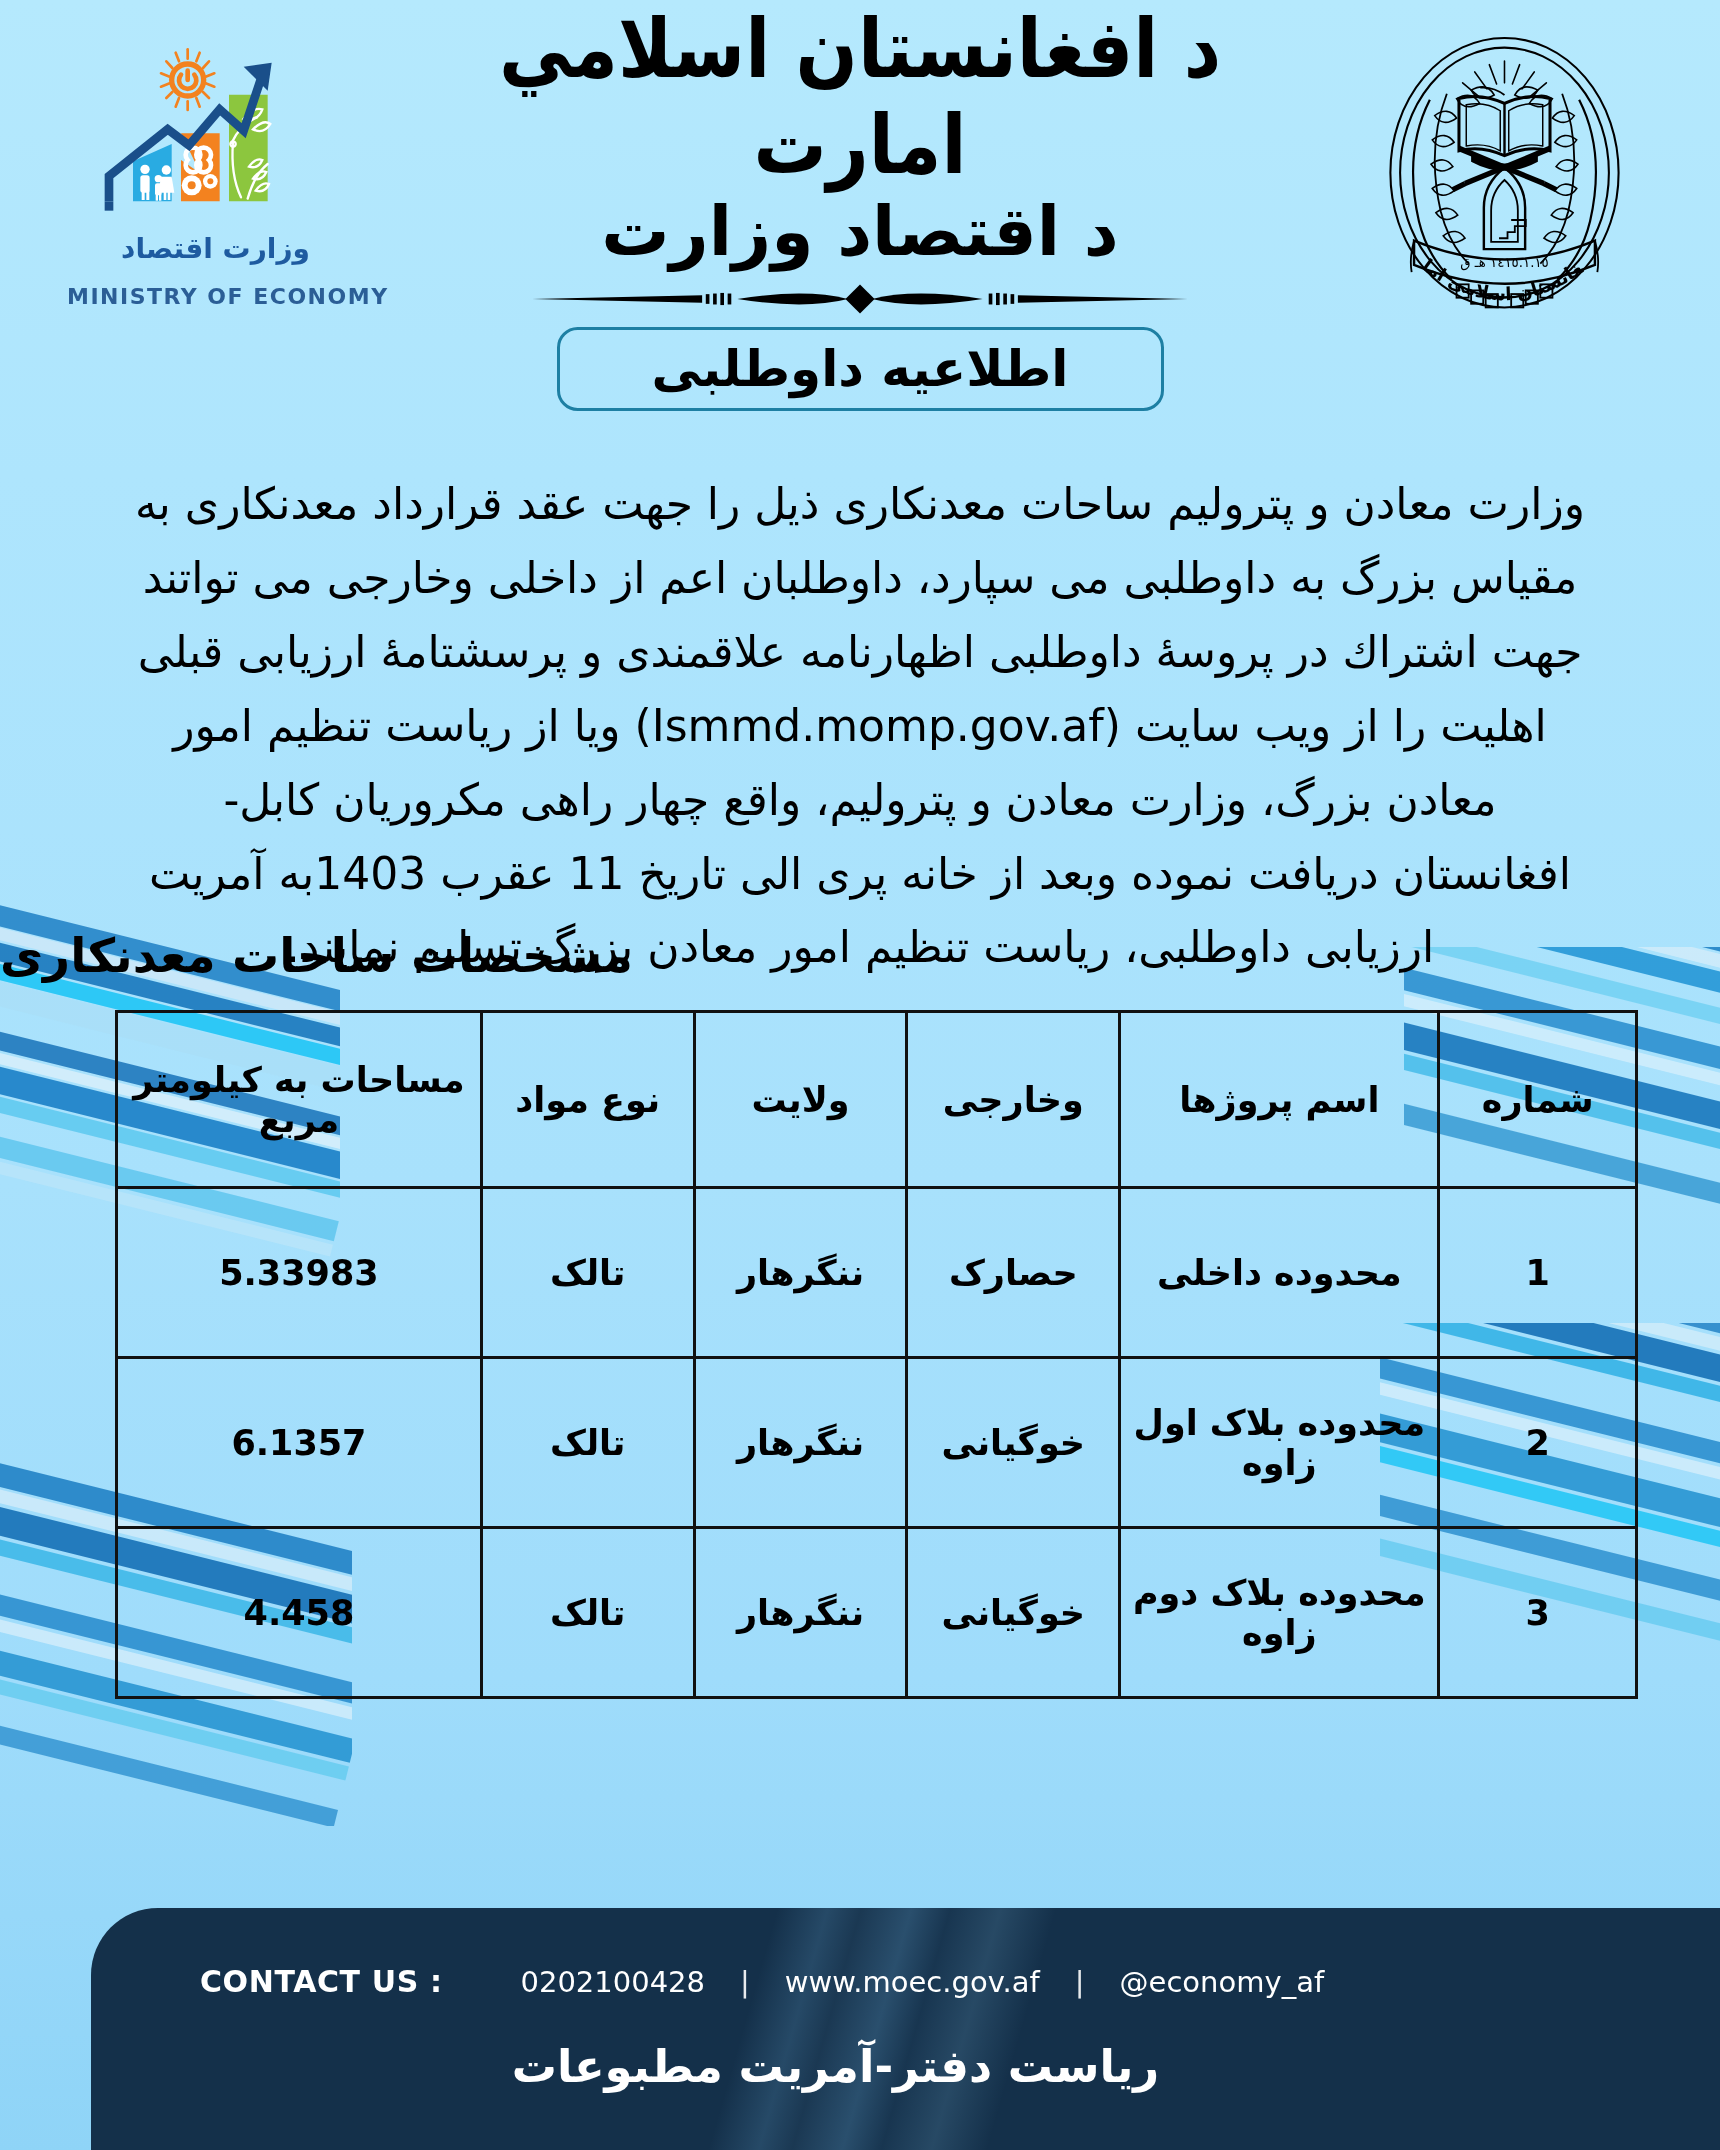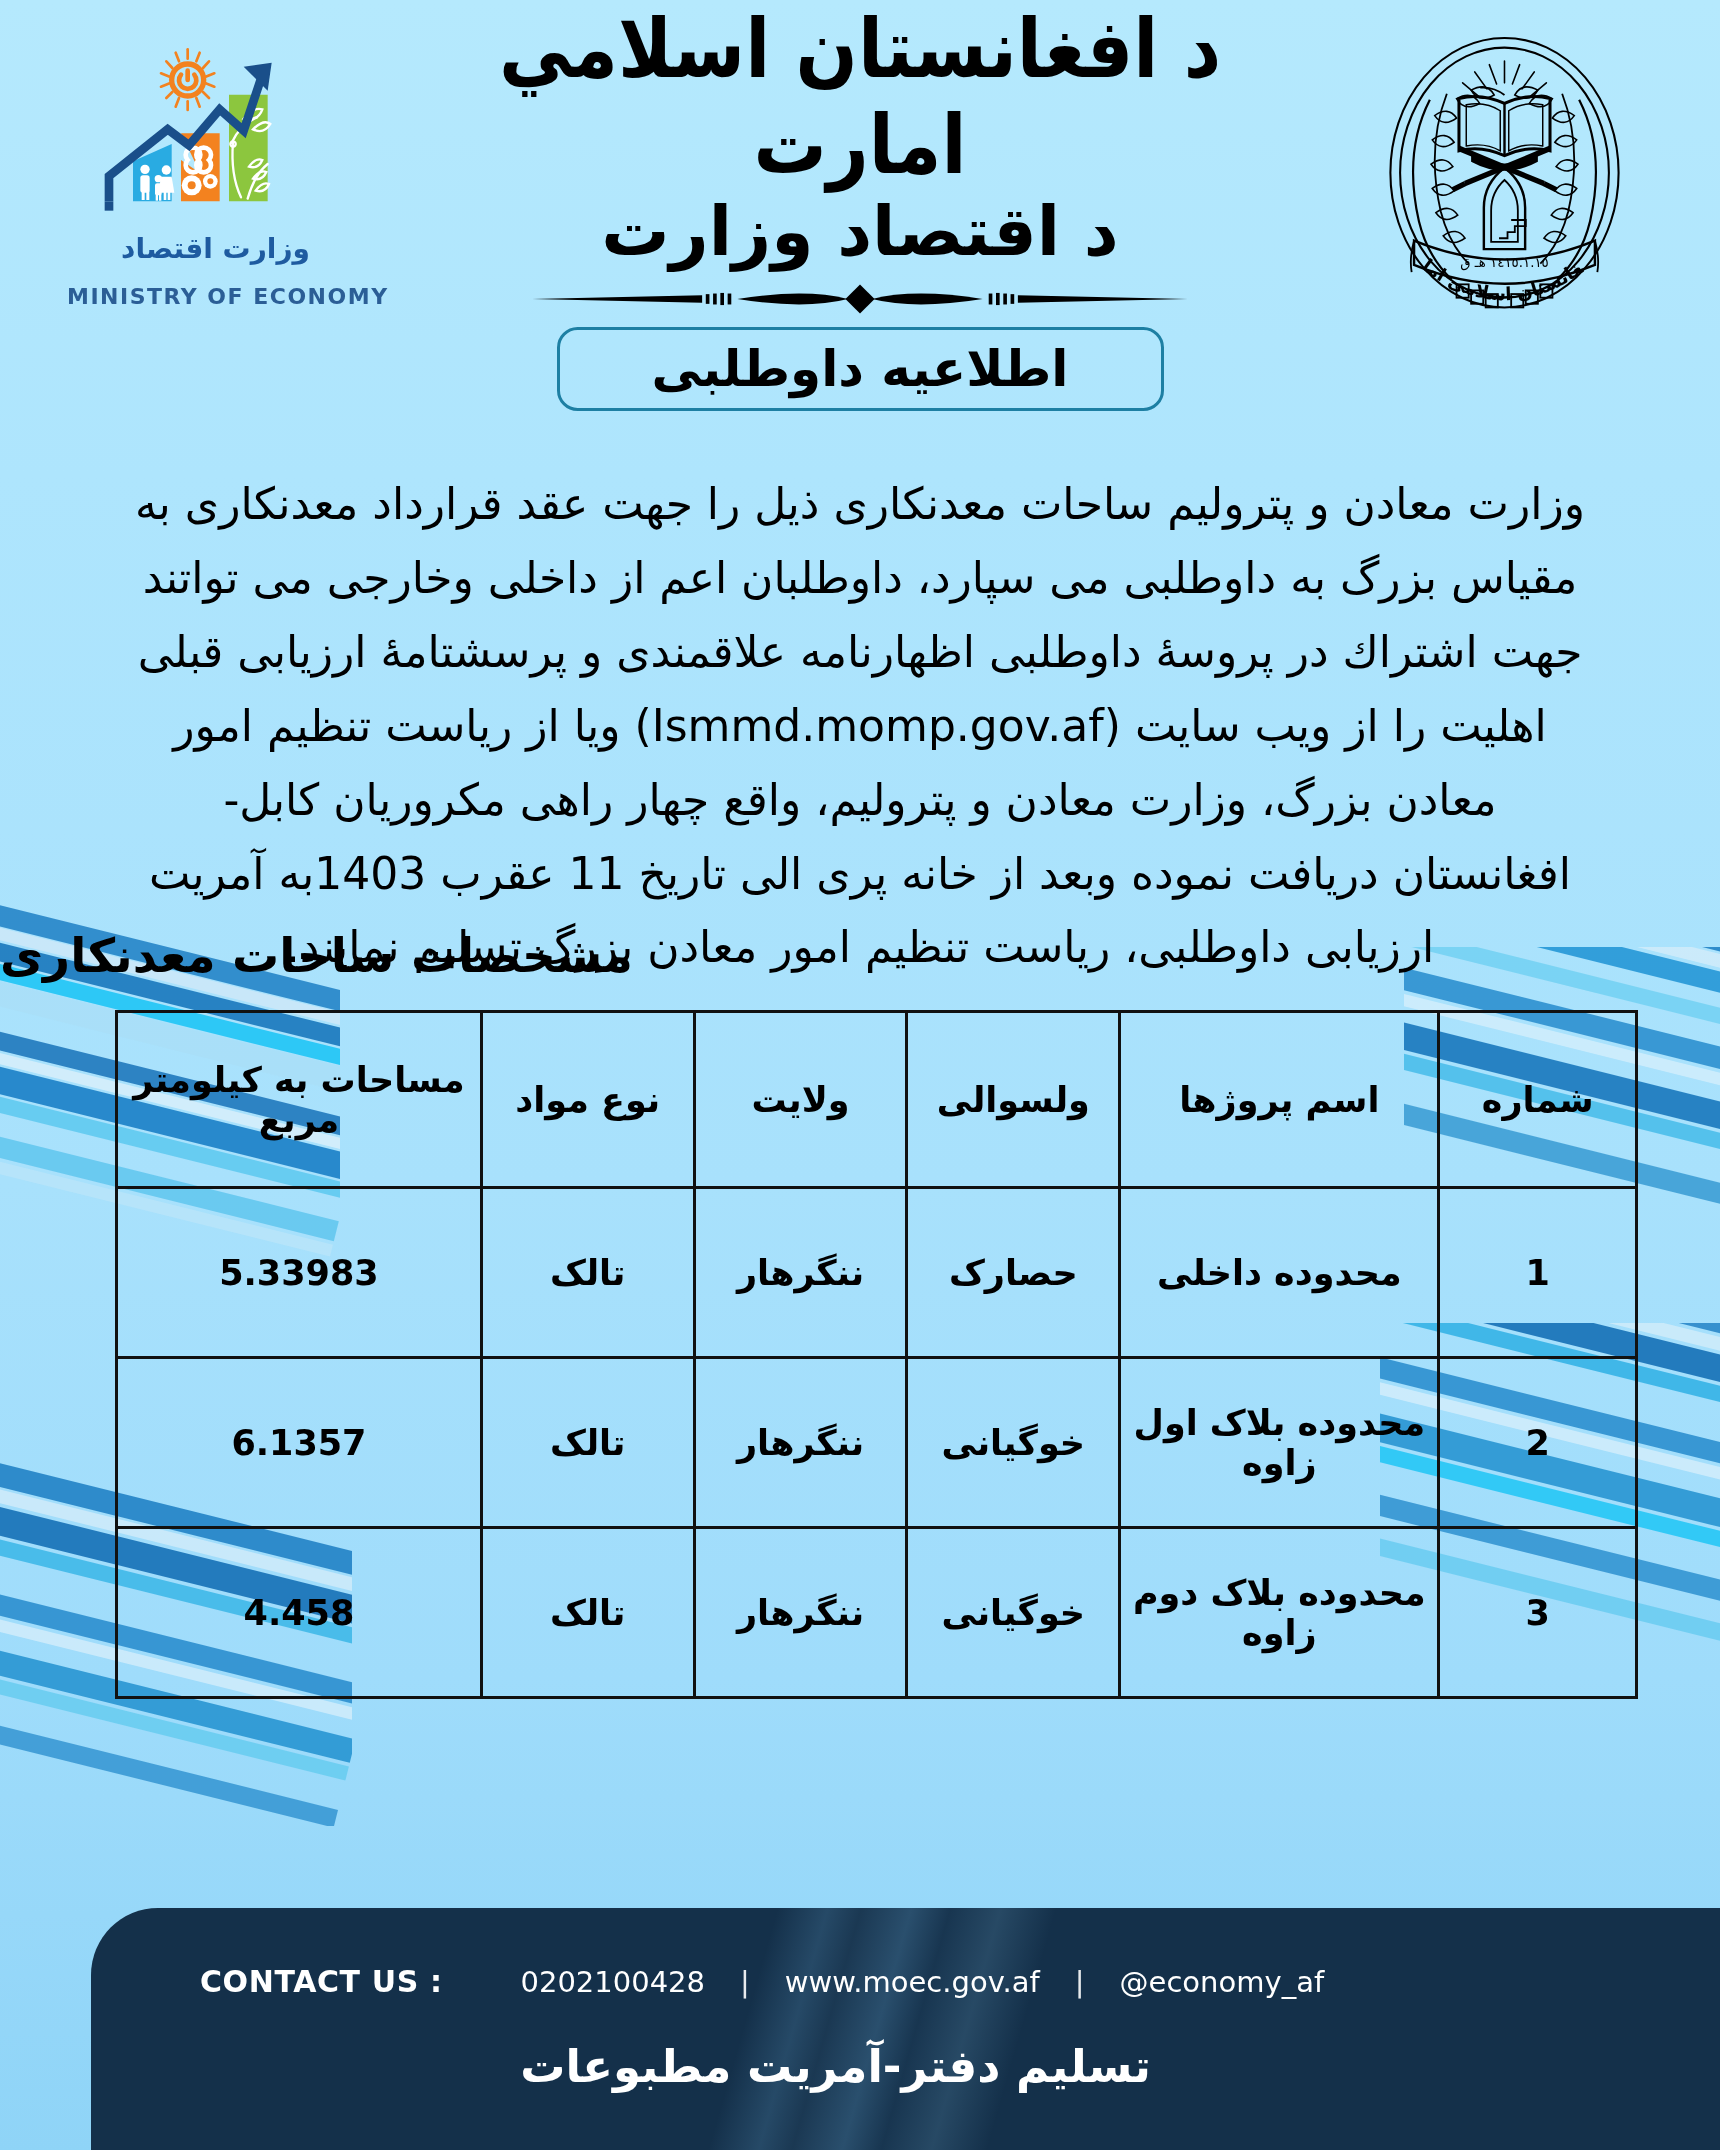--- a/index.html
+++ b/index.html
@@ -541,21 +541,21 @@
           <col class="col-name">
           <col class="col-dist">
         <col class="col-prov">
           <col class="col-mat">
           <col class="col-area">
       </colgroup>
       <thead>
         <tr>
           <th>شماره</th>
           <th>اسم پروژها</th>
-          <th>ولسوالی</th>
+          <th>وخارجی</th>
           <th>ولایت</th>
           <th>نوع مواد</th>
           <th>مساحات به کیلومتر مربع</th>
         </tr>
       </thead>
       <tbody>
         <tr>
           <td class="num">1</td>
           <td>محدوده داخلی</td>
           <td>حصارک</td>
@@ -589,17 +589,17 @@
 
     <div class="contact-row">
       <div class="contact-label">CONTACT US :</div>
       <div class="contact-item">0202100428</div>
       <div class="contact-sep">|</div>
       <div class="contact-item">www.moec.gov.af</div>
       <div class="contact-sep">|</div>
       <div class="contact-item">@economy_af</div>
     </div>
 
-    <div class="footer-dept">تسلیم دفتر-آمریت مطبوعات</div>
+    <div class="footer-dept">ریاست دفتر-آمریت مطبوعات</div>
   </div>
 
 </div>
 
 
 </body></html>

